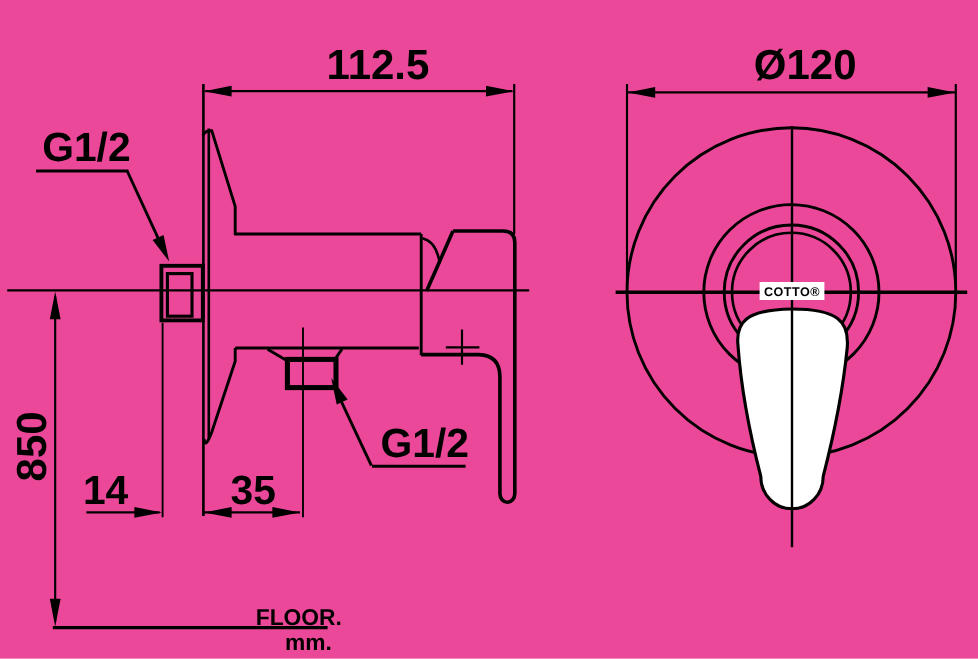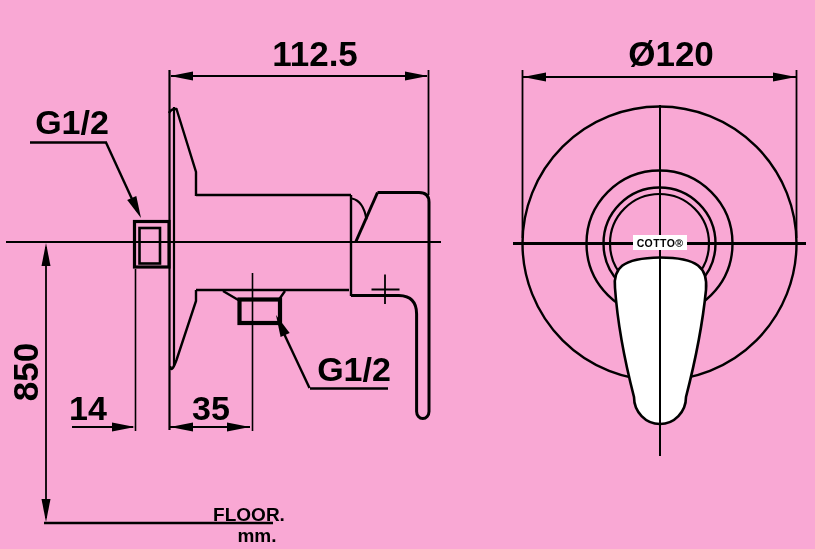--- a/index.html
+++ b/index.html
@@ -1,16 +1,16 @@
 <!DOCTYPE html>
 <html><head>
 <meta charset="utf-8">
 <style>
   html,body{margin:0;padding:0;background:#ffffff;}
-  #stage{position:relative;width:815px;height:549px;background:#f9a8d4;overflow:hidden;}
+  #stage{position:relative;width:815px;height:549px;background:#ec4899;overflow:hidden;}
   svg{display:block;}
   text{font-family:"Liberation Sans","DejaVu Sans",sans-serif;font-weight:bold;fill:#000;}
   .dim-text{font-size:35px;}
   .dim-text-sm{font-size:34px;}
   .note-text{font-size:19px;}
   .logo-text{font-size:10.5px;letter-spacing:.4px;}
 </style>
 </head>
 <body>
 

